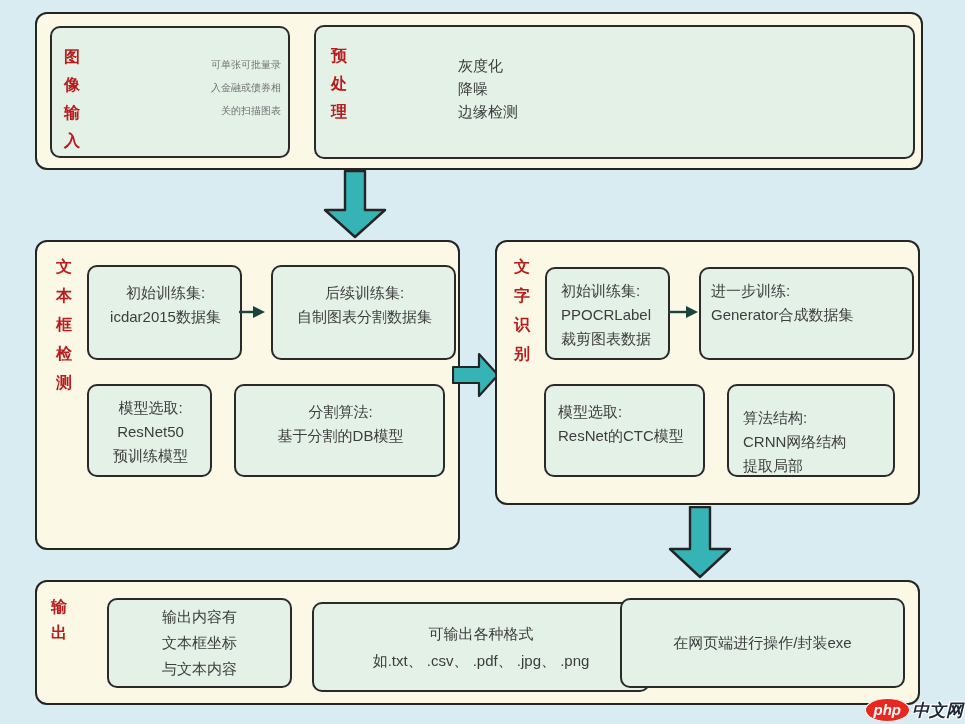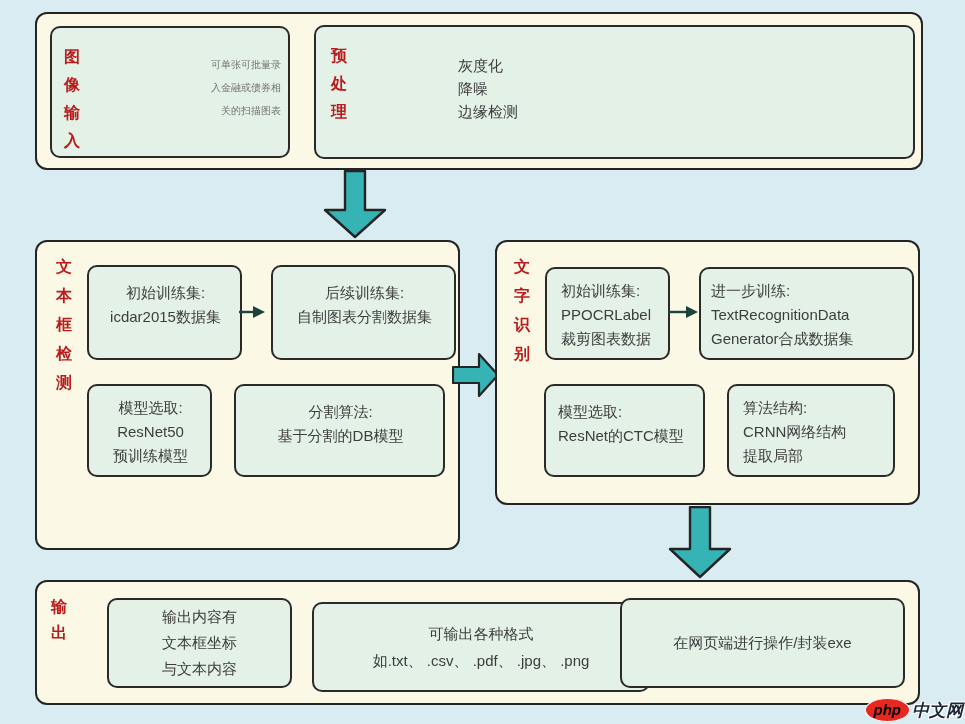--- a/index.html
+++ b/index.html
@@ -52,21 +52,21 @@
   .arrow-svg{position:absolute;}
   .watermark{
     position:absolute;
     right:2px;top:698px;
     display:flex;align-items:center;
     font-weight:bold;
     z-index:5;
   }
   .wm-badge{
     background:#e8281e;
-    color:#000000;
+    color:#ffffff;
     font-style:italic;
     font-size:15px;
     border-radius:50%;
     padding:2px 8px 3px 8px;
     border:1px solid #ffffff;
     margin-right:2px;
   }
   .wm-text{
     color:#20293b;
     font-size:17px;
@@ -147,30 +147,29 @@
       <div>裁剪图表数据</div>
     </div>
 
     <svg class="arrow-svg" style="left:171px;top:62px;" width="30" height="16" viewBox="0 0 30 16">
       <line x1="0" y1="8" x2="19" y2="8" stroke="#1a443c" stroke-width="2.4"></line>
       <polygon points="18,2 30,8 18,14" fill="#1a443c"></polygon>
     </svg>
 
     <div class="node" style="left:202px;top:25px;width:215px;height:93px;padding:10px 8px 8px 10px;">
       <div>进一步训练:</div>
-      <div>TextRecognitionData</div>
       <div>Generator合成数据集</div>
     </div>
 
     <div class="node" style="left:47px;top:142px;width:161px;height:93px;padding:14px 6px 8px 12px;">
       <div>模型选取:</div>
       <div>ResNet的CTC模型</div>
     </div>
 
-    <div class="node" style="left:230px;top:142px;width:168px;height:93px;padding-top:10px;">
+    <div class="node" style="left:230px;top:142px;width:168px;height:93px;padding-top:20px;">
       <div>算法结构:</div>
       <div>CRNN网络结构</div>
       <div>提取局部</div>
     </div>
   </div>
 
   <svg class="arrow-svg" style="left:667px;top:506px;" width="66" height="73" viewBox="0 0 66 73">
     <polygon points="23,1 43,1 43,43 63,43 33,71 3,43 23,43" fill="#36b3b4" stroke="#242424" stroke-width="2.4" stroke-linejoin="round"></polygon>
   </svg>
 

